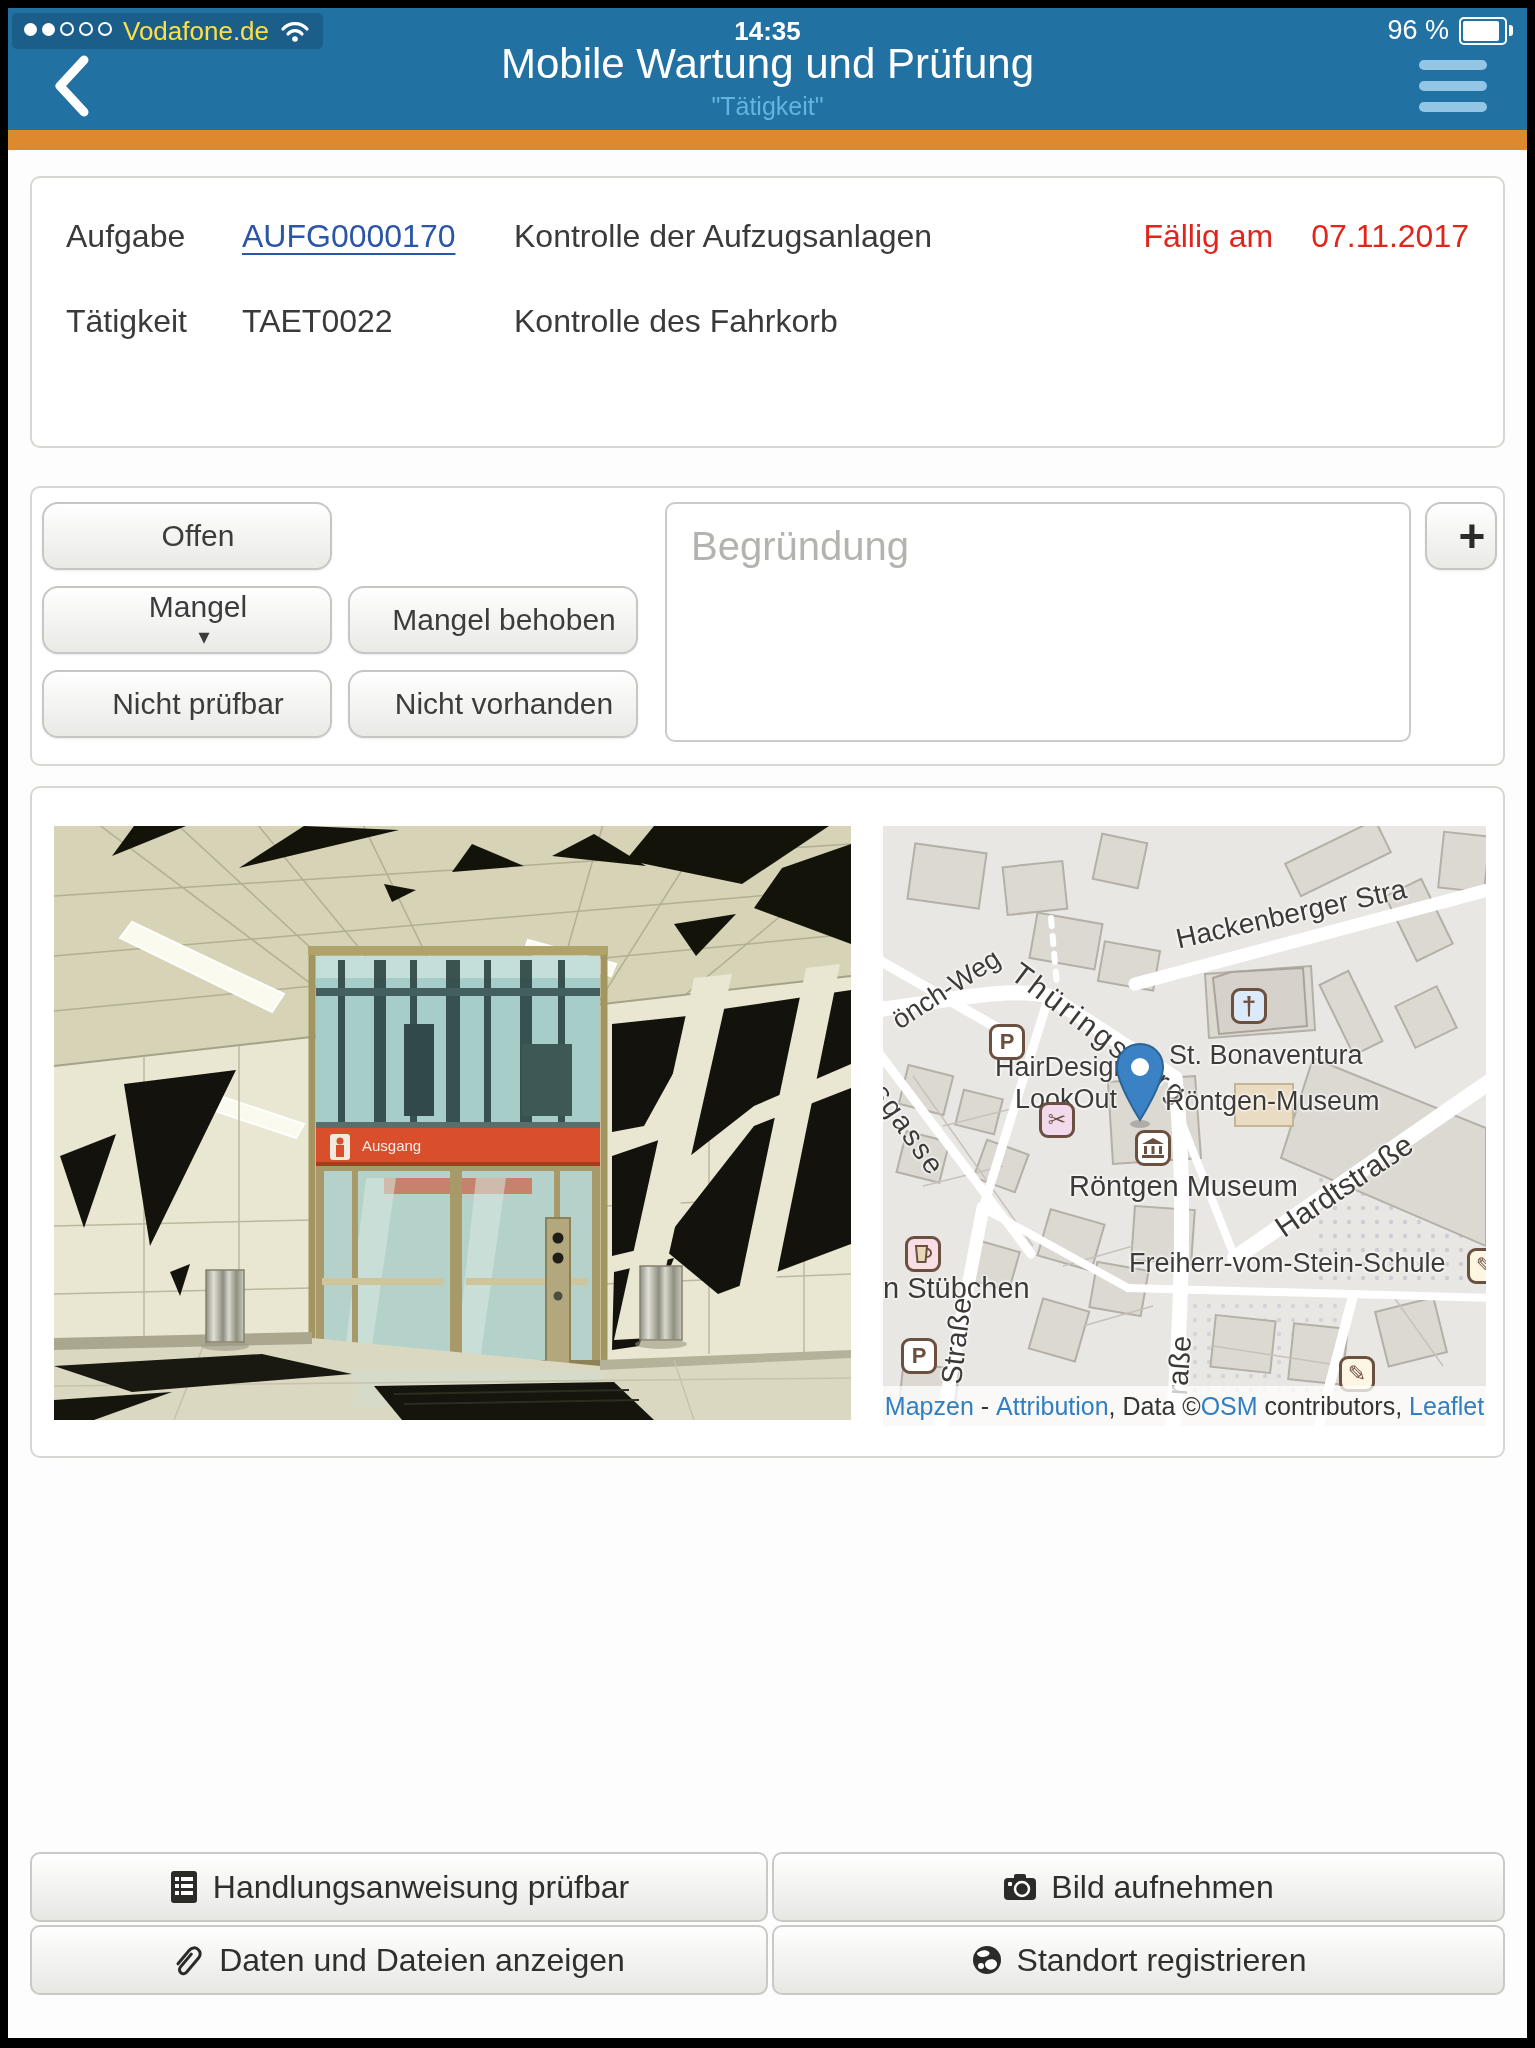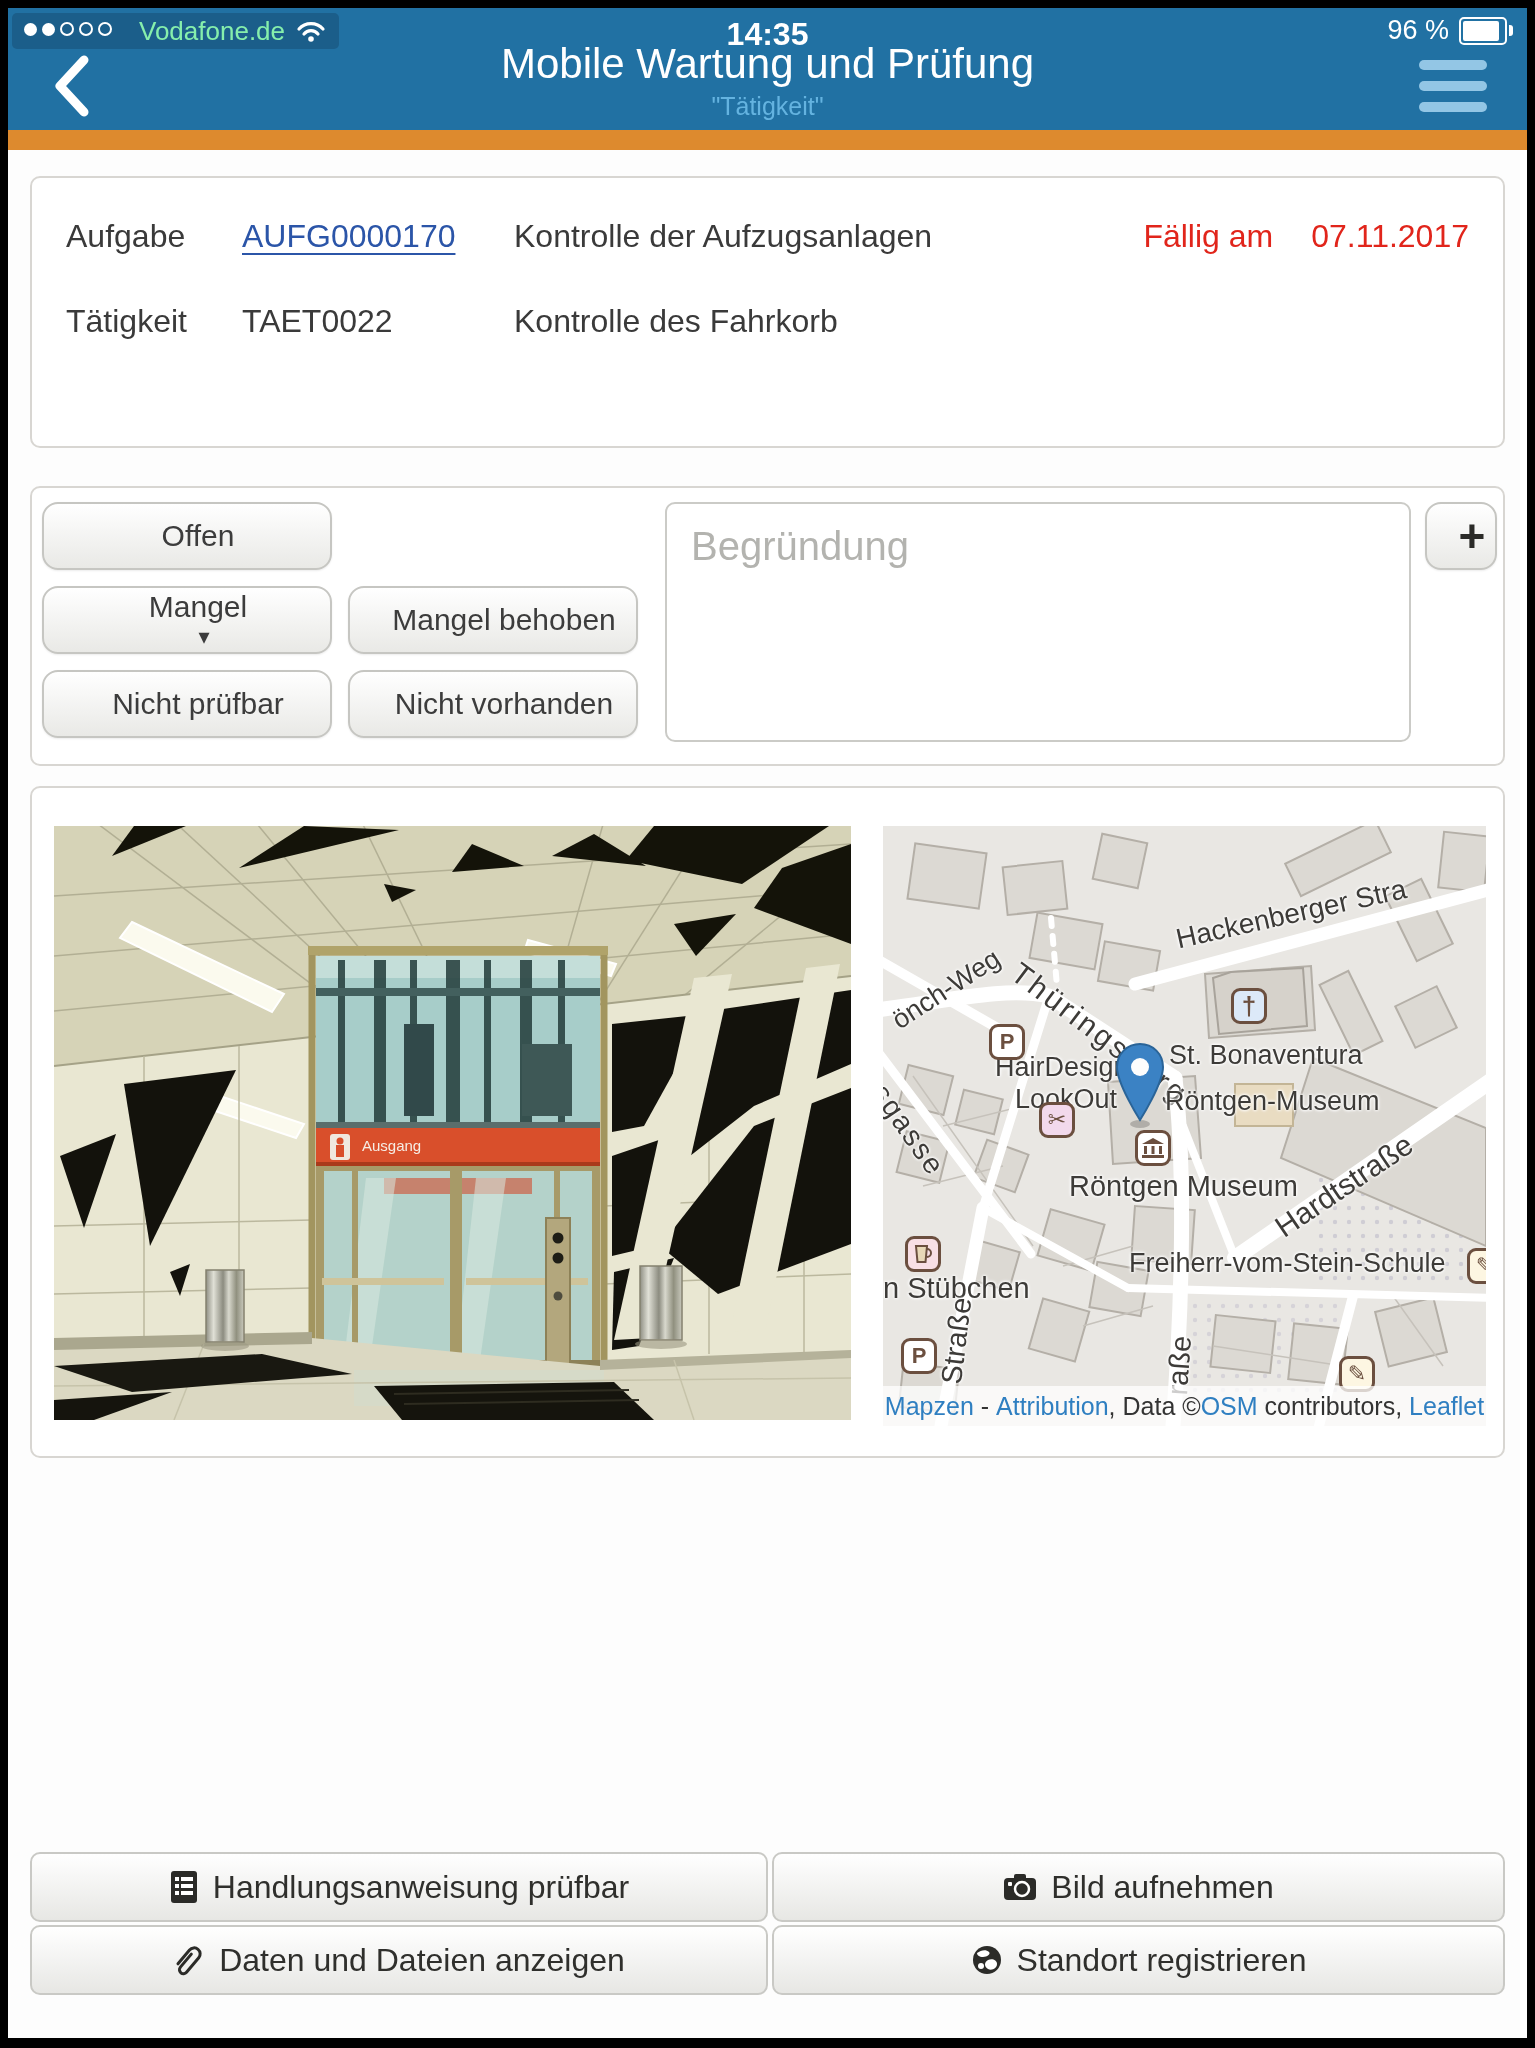--- a/index.html
+++ b/index.html
@@ -9,23 +9,23 @@
   }
   .screen{position:absolute;left:8px;top:8px;width:1519px;height:2030px;background:#fdfdfd;overflow:hidden;}
 
   
   .topbar{position:relative;width:100%;height:122px;background:#2171a3;}
   .carrier-box{position:absolute;left:4px;top:5px;height:36px;display:flex;align-items:center;
     background:rgba(0,10,25,0.18);border-radius:5px;padding:0 12px;}
   .sig-dot{width:13px;height:13px;border-radius:50%;margin-right:5px;display:inline-block;}
   .sig-dot.on{background:#fff;}
   .sig-dot.off{border:2px solid #fff;width:10px;height:10px;background:transparent;}
-  .carrier-text{color:#86efac;font-size:26px;margin:0 10px 0 22px;}
+  .carrier-text{color:#fde047;font-size:26px;margin:0 10px 0 6px;}
   .statusbar-time{position:absolute;left:0;right:0;top:8px;text-align:center;color:#fff;
-    font-size:32px;font-weight:bold;}
+    font-size:26px;font-weight:bold;}
   .battery-wrap{position:absolute;right:14px;top:7px;display:flex;align-items:center;color:#fff;font-size:27px;}
   .battery-body{width:44px;height:24px;border:2px solid #fff;border-radius:5px;margin-left:10px;position:relative;}
   .battery-fill{position:absolute;left:2px;top:2px;bottom:2px;width:36px;background:#fff;border-radius:2px;}
   .battery-tip{width:4px;height:11px;background:#fff;border-radius:0 3px 3px 0;margin-left:2px;}
   .back-btn{position:absolute;left:40px;top:46px;width:46px;height:64px;cursor:pointer;}
   .hdr-title{position:absolute;left:0;right:0;top:32px;text-align:center;color:#fff;font-size:42px;}
   .hdr-subtitle{position:absolute;left:0;right:0;top:84px;text-align:center;color:#64b3e0;font-size:25px;}
   .menu-btn{position:absolute;right:40px;top:52px;width:68px;height:52px;display:flex;
     flex-direction:column;justify-content:space-between;cursor:pointer;}
   .menu-btn span{display:block;height:10px;border-radius:5px;background:#93c6e5;}

